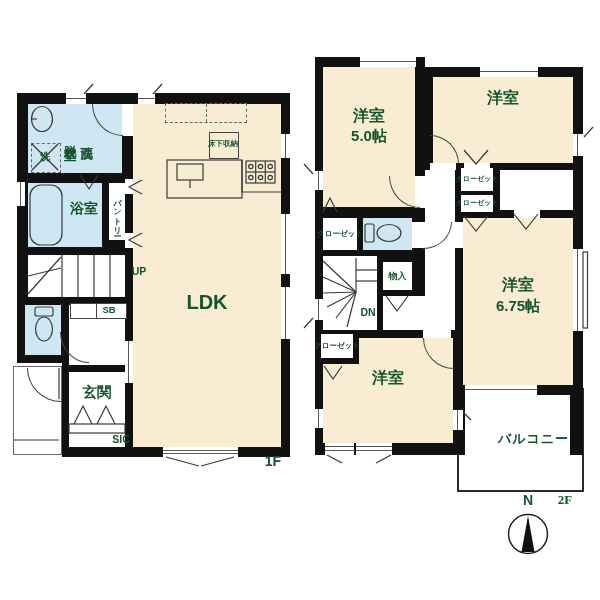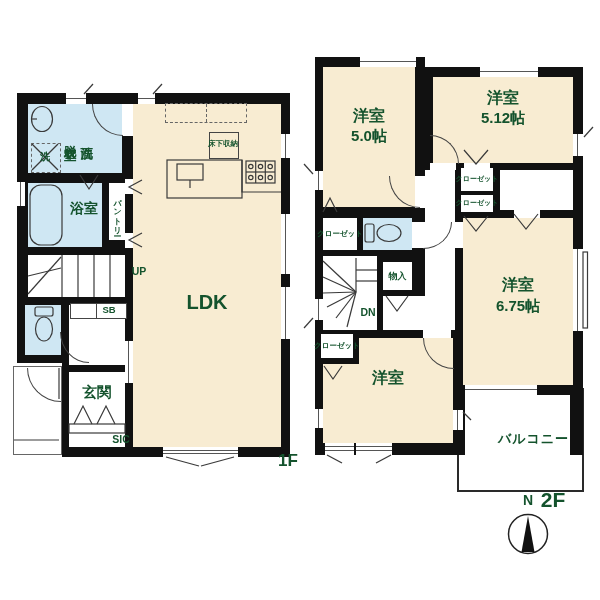--- a/index.html
+++ b/index.html
@@ -238,26 +238,25 @@
   <div class="lbl vert" style="left:108px;top:184px;width:18px;height:56px;font-size:8px;letter-spacing:0.5px;">パントリー</div>
   <div class="lbl" style="left:126px;top:265px;width:26px;height:13px;font-size:10.5px;">UP</div>
   <div class="lbl" style="left:95px;top:303px;width:28px;height:14px;font-size:9.5px;">SB</div>
   <div class="lbl" style="left:67px;top:383px;width:60px;height:18px;font-size:14.5px;">玄関</div>
   <div class="lbl" style="left:69px;top:432px;width:56px;height:14px;font-size:10.5px;padding-left:24px;">SIC</div>
   <div class="lbl" style="left:133px;top:291px;width:148px;height:22px;font-size:20px;">LDK</div>
   <div class="lbl col" style="left:209px;top:132px;width:28px;height:25px;font-size:7.5px;font-weight:600;">
     <span>床下</span>
     <span>収納</span>
   </div>
-  <div class="lbl" style="left:271px;top:451px;width:34px;height:20px;font-size:17px;">1F</div>
+  <div class="lbl" style="left:256px;top:451px;width:34px;height:20px;font-size:14px;">1F</div>
 
   <div class="lbl" style="left:323px;top:107px;width:92px;height:18px;font-size:16px;">洋室</div>
   <div class="lbl" style="left:323px;top:127px;width:92px;height:18px;font-size:15px;">5.0帖</div>
   <div class="lbl" style="left:433px;top:89px;width:140px;height:18px;font-size:16px;">洋室</div>
-  <div class="lbl" style="left:433px;top:109px;width:140px;height:18px;font-size:15px;">5.12帖</div>
   <div class="lbl" style="left:463px;top:276px;width:110px;height:18px;font-size:16px;">洋室</div>
   <div class="lbl" style="left:463px;top:297px;width:110px;height:18px;font-size:15px;">6.75帖</div>
   <div class="lbl" style="left:323px;top:369px;width:130px;height:18px;font-size:16px;">洋室</div>
   <div class="lbl col" style="left:461px;top:167px;width:32px;height:24px;font-size:7px;">
     <span>クロー</span>
     <span>ゼット</span>
   </div>
   <div class="lbl col" style="left:461px;top:194px;width:32px;height:19px;font-size:7px;">
     <span>クロー</span>
     <span>ゼット</span>
@@ -266,16 +265,16 @@
     <span>クロー</span>
     <span>ゼット</span>
   </div>
   <div class="lbl col" style="left:321px;top:334px;width:32px;height:24px;font-size:7.5px;">
     <span>クロー</span>
     <span>ゼット</span>
   </div>
   <div class="lbl" style="left:383px;top:262px;width:29px;height:28px;font-size:9px;">物入</div>
   <div class="lbl" style="left:356px;top:306px;width:24px;height:13px;font-size:10.5px;">DN</div>
   <div class="lbl" style="left:465px;top:430px;width:105px;height:18px;font-size:13px;letter-spacing:1px;margin-left:16px;">バルコニー</div>
-  <div class="lbl" style="left:536px;top:490px;width:34px;height:20px;font-size:21px;">2F</div>
+  <div class="lbl" style="left:548px;top:490px;width:34px;height:20px;font-size:13px;font-family:Liberation Serif, serif;">2F</div>
   <div class="lbl" style="left:517px;top:492px;width:22px;height:17px;font-size:14px;">N</div>
 
 </div>
 
 </body></html>

